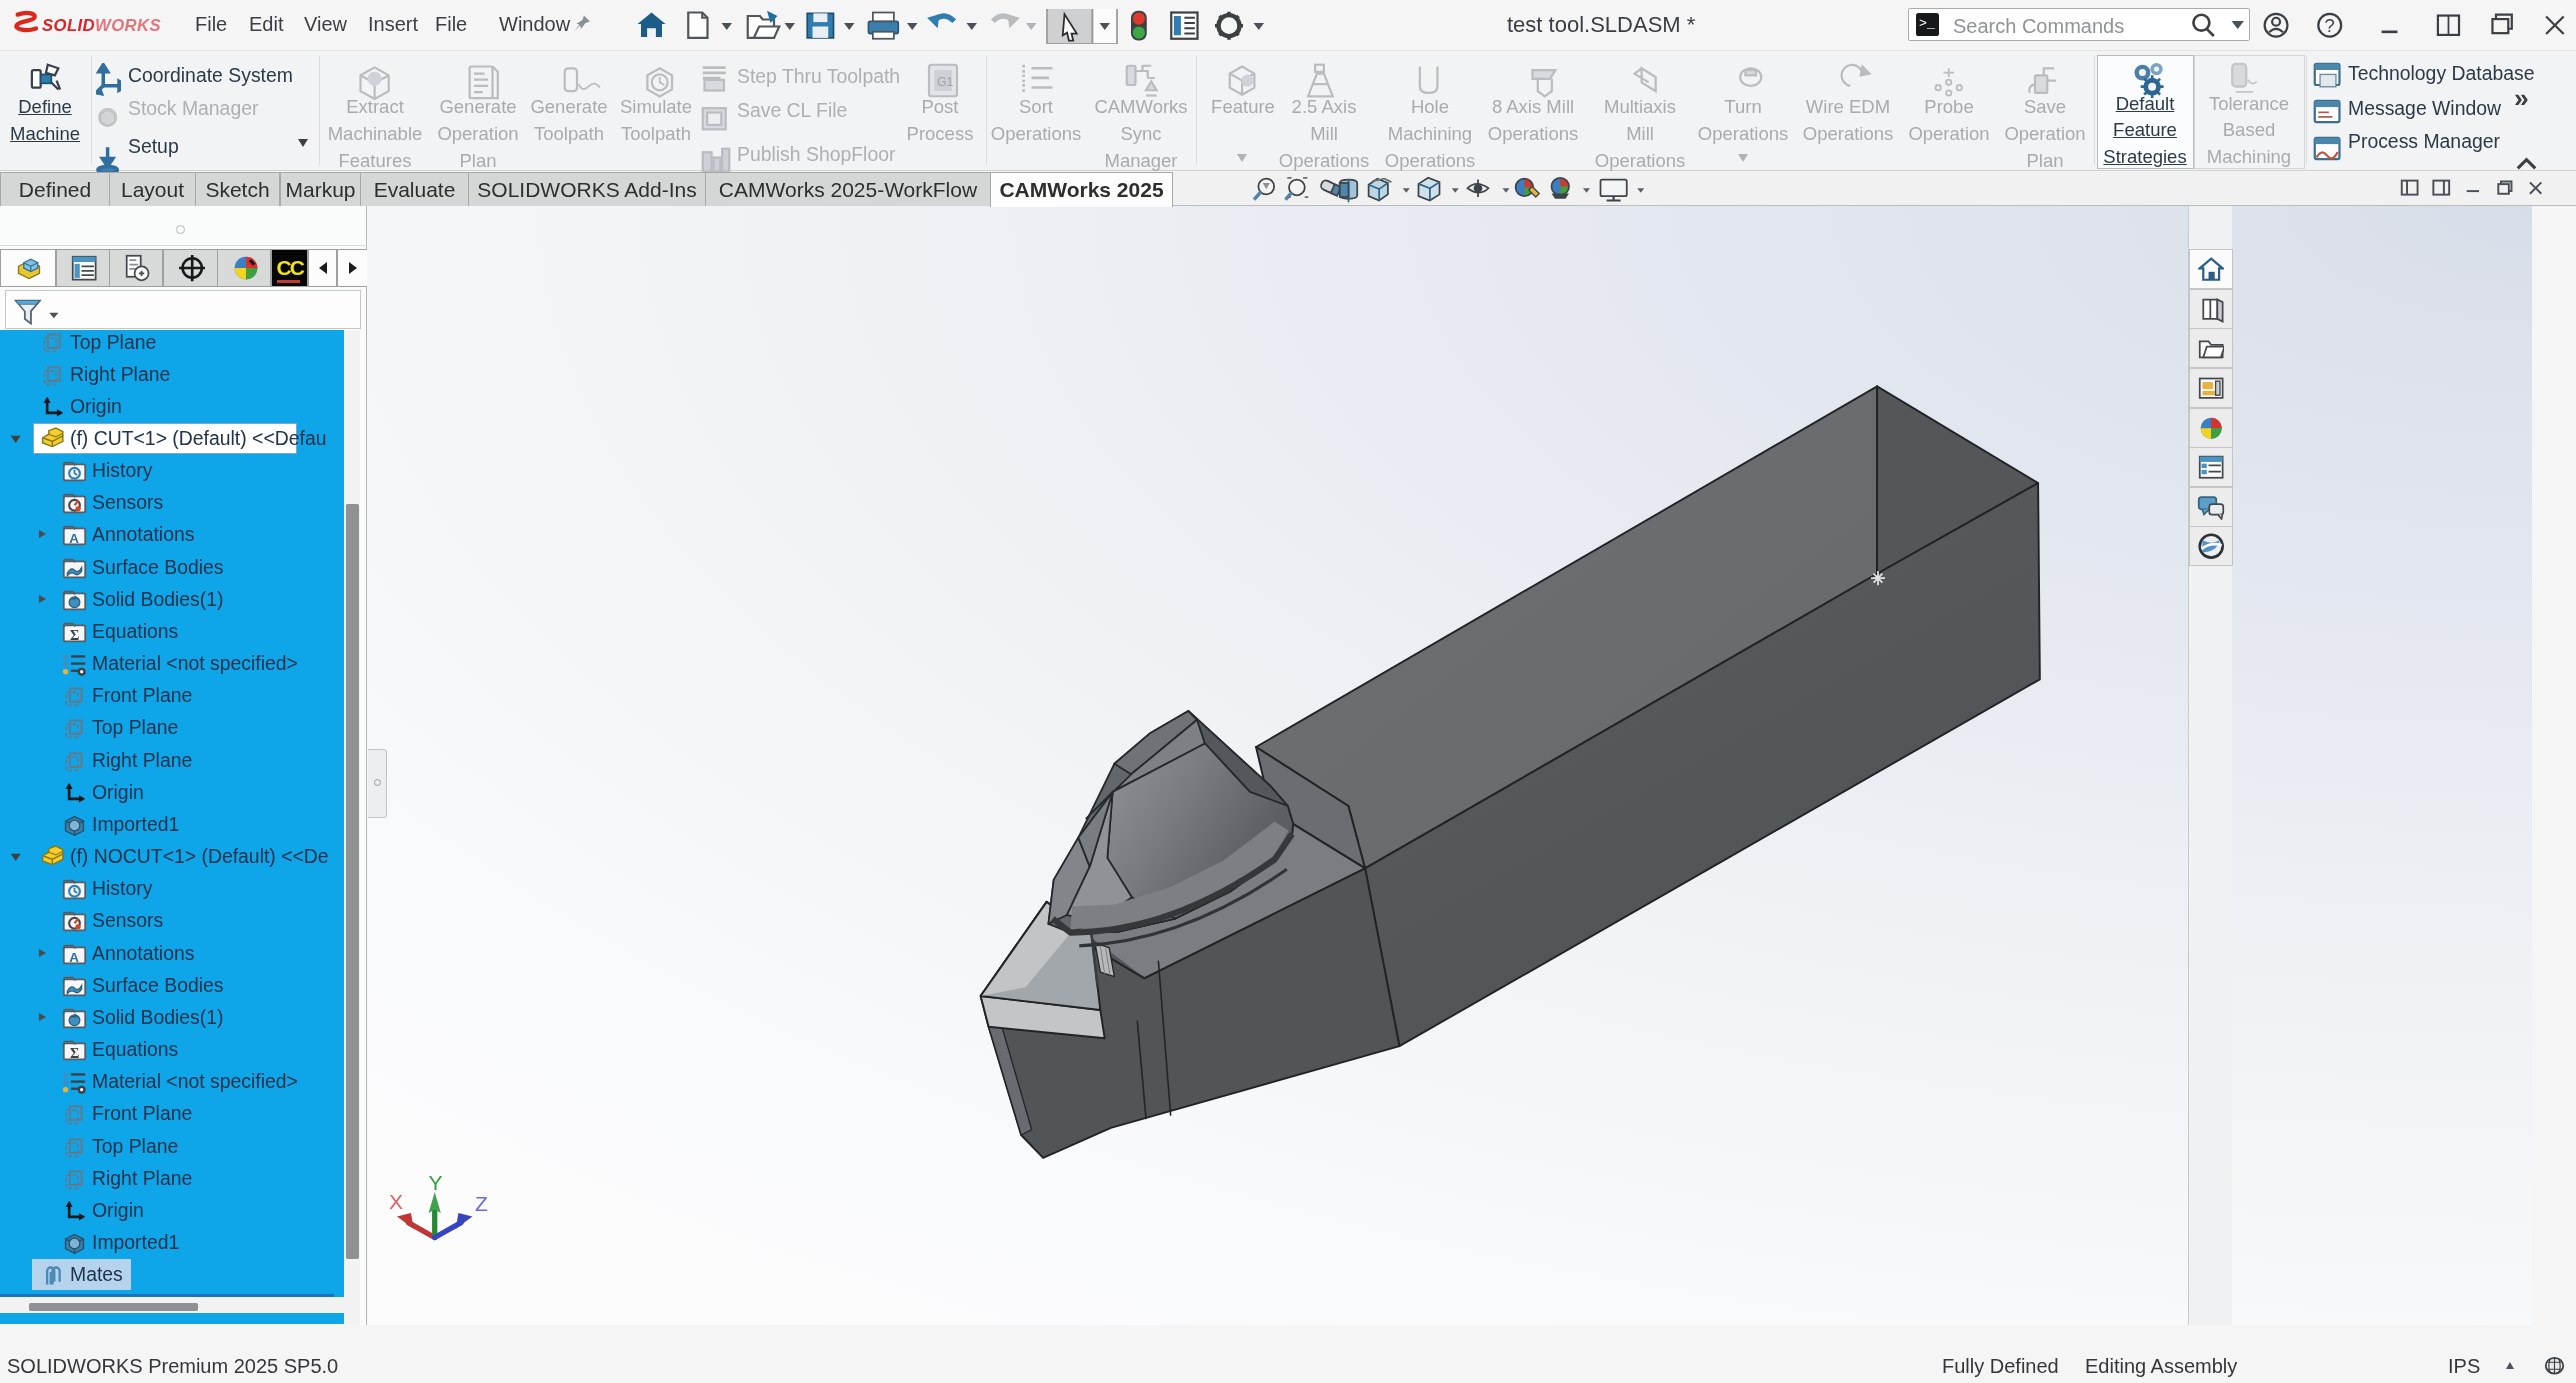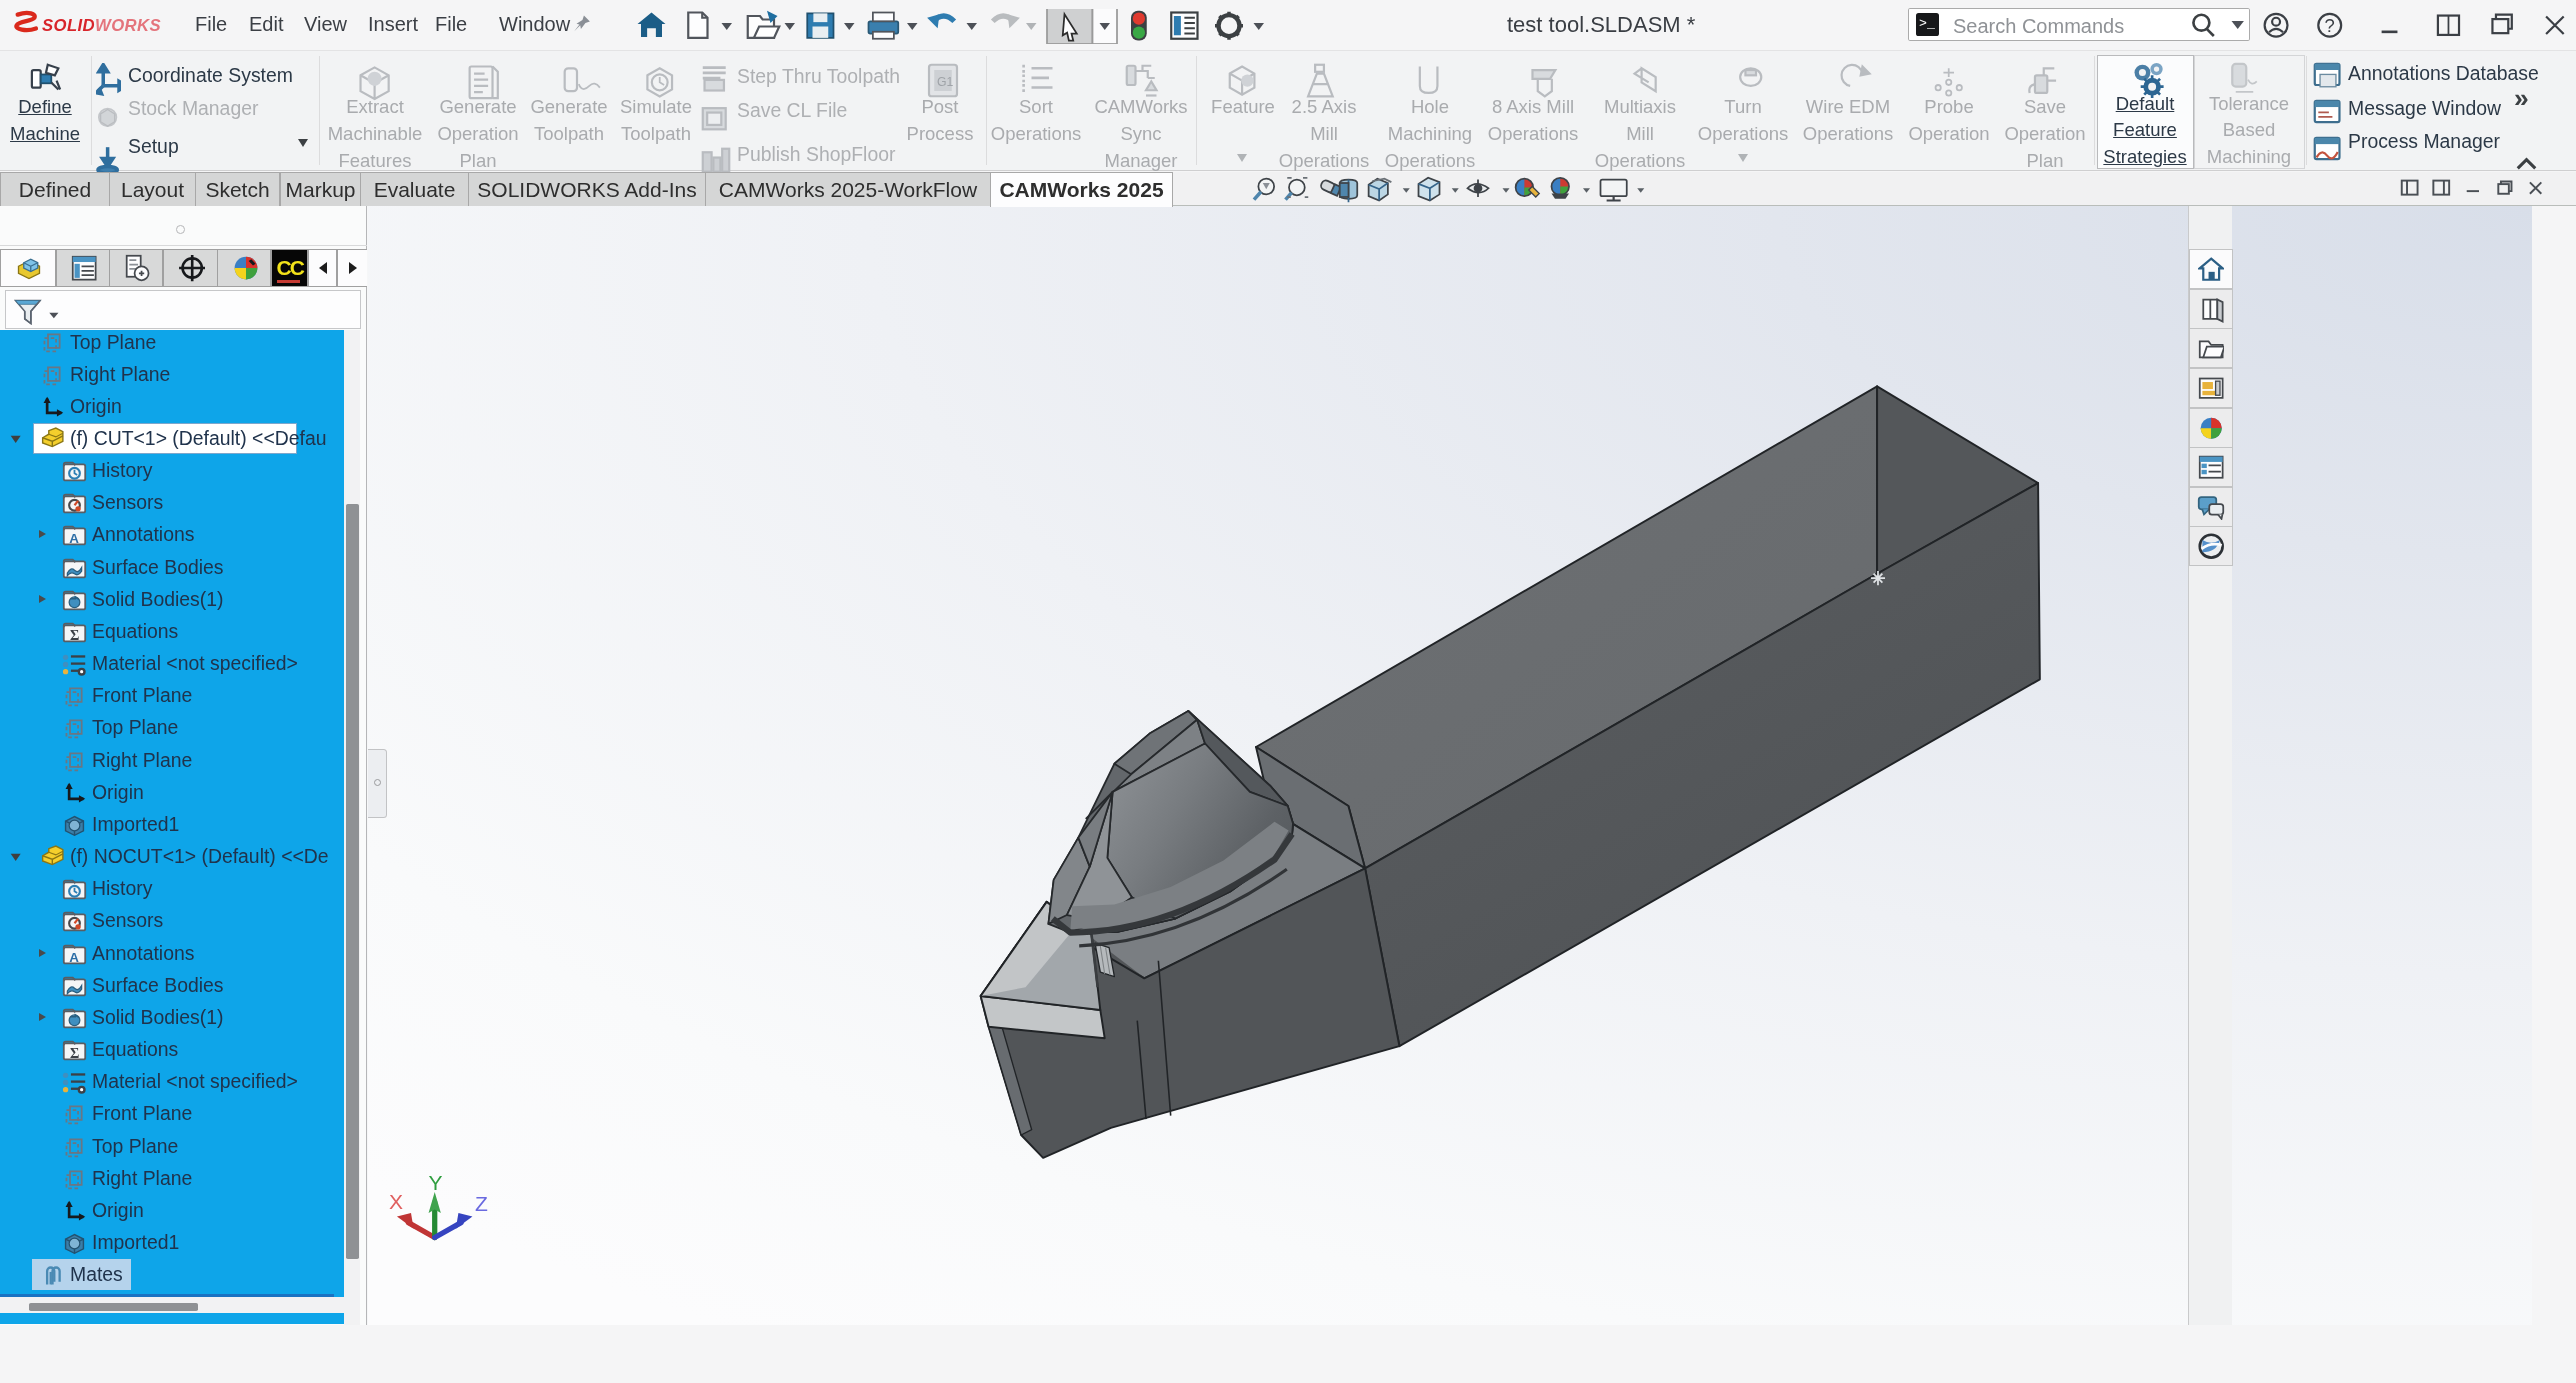--- a/index.html
+++ b/index.html
@@ -337,21 +337,21 @@
         <rect x="2" y="2" width="28" height="7" fill="#4b87ab"></rect>
         <rect x="8" y="14" width="18" height="14" fill="#e3e8ec" stroke="#6b8ba0" stroke-width="1.5"></rect>
         <rect x="2" y="44" width="28" height="24" rx="2" fill="#fff" stroke="#3e6e8e" stroke-width="2.5"></rect>
         <rect x="2" y="44" width="28" height="7" fill="#4b87ab"></rect>
         <path d="M6 57 h12 M6 62 h16" stroke="#b05a4e" stroke-width="2"></path>
         <rect x="2" y="86" width="28" height="24" rx="2" fill="#fff" stroke="#3e6e8e" stroke-width="2.5"></rect>
         <rect x="2" y="86" width="28" height="7" fill="#4b87ab"></rect>
         <path d="M4 108 q6 -10 12 -2 q6 8 12 -4" stroke="#c4533d" stroke-width="2.5" fill="none"></path>
       </g>
     </svg>
-    <div class="rsmall en" style="left:2348px;top:11.4px">Annotations Database</div>
+    <div class="rsmall en" style="left:2348px;top:11.4px">Technology Database</div>
     <div class="rsmall en" style="left:2348px;top:46px">Message Window</div>
     <div class="rsmall en" style="left:2348px;top:79px">Process Manager</div>
     <div class="abs" style="left:2514px;top:32px;font-size:26.4px;color:#3c4043;font-weight:bold">»</div>
     <svg class="abs" style="left:2515px;top:106px" width="23" height="14" viewBox="0 0 26 16">
         <path d="M3 13 L13 3 L23 13" fill="none" stroke="#3c4043" stroke-width="3.5"></path>
       </svg>
   </div>
   <div id="tabrow" class="abs">
     <div class="ctab" style="left:0px;width:110px">Defined</div>
     <div class="ctab" style="left:109px;width:87px">Layout</div>
@@ -901,14 +901,25 @@
       </div>
       <div class="tpbtn" style="top:320px">
         <svg style="position:absolute;left:8px;top:6.2px" width="26.4" height="26.4" viewBox="0 0 30 30">
           <circle cx="15" cy="15" r="13" fill="#eceef0" stroke="#2c3136" stroke-width="3"></circle>
           <path d="M5 8 q10 6 20 0 q-4 14 -20 14 Z" fill="#3a7fc4" opacity="0.85"></path>
           <path d="M4 18 q11 -8 23 -4" stroke="#fdfdfe" stroke-width="3" fill="none"></path>
         </svg>
       </div>
     </div>
   </div>
+  <div id="statusbar" class="abs">
+    <div class="abs" style="left:7px;top:0px">SOLIDWORKS Premium 2025 SP5.0</div>
+    <div class="abs" style="left:1942px;top:0px">Fully Defined</div>
+    <div class="abs" style="left:2085px;top:0px">Editing Assembly</div>
+    <div class="abs" style="left:2448px;top:0px">IPS</div>
+    <div class="abs" style="left:2506px;top:7px;width:0;height:0;border-bottom:7px solid #4c5057;border-left:4.4px solid transparent;border-right:4.4px solid transparent"></div>
+    <svg class="abs" style="left:2544px;top:0.9px" width="21" height="19.4" viewBox="0 0 24 22">
+      <ellipse cx="12" cy="11" rx="10" ry="9" fill="#e8eaec" stroke="#3c4043" stroke-width="2"></ellipse>
+      <path d="M4 7 h16 M4 15 h16 M12 2 v18 M7 3 q-3 8 0 16 M17 3 q3 8 0 16" fill="none" stroke="#3c4043" stroke-width="1.3"></path>
+    </svg>
+  </div>
 </div>
 
 
 </body></html>

